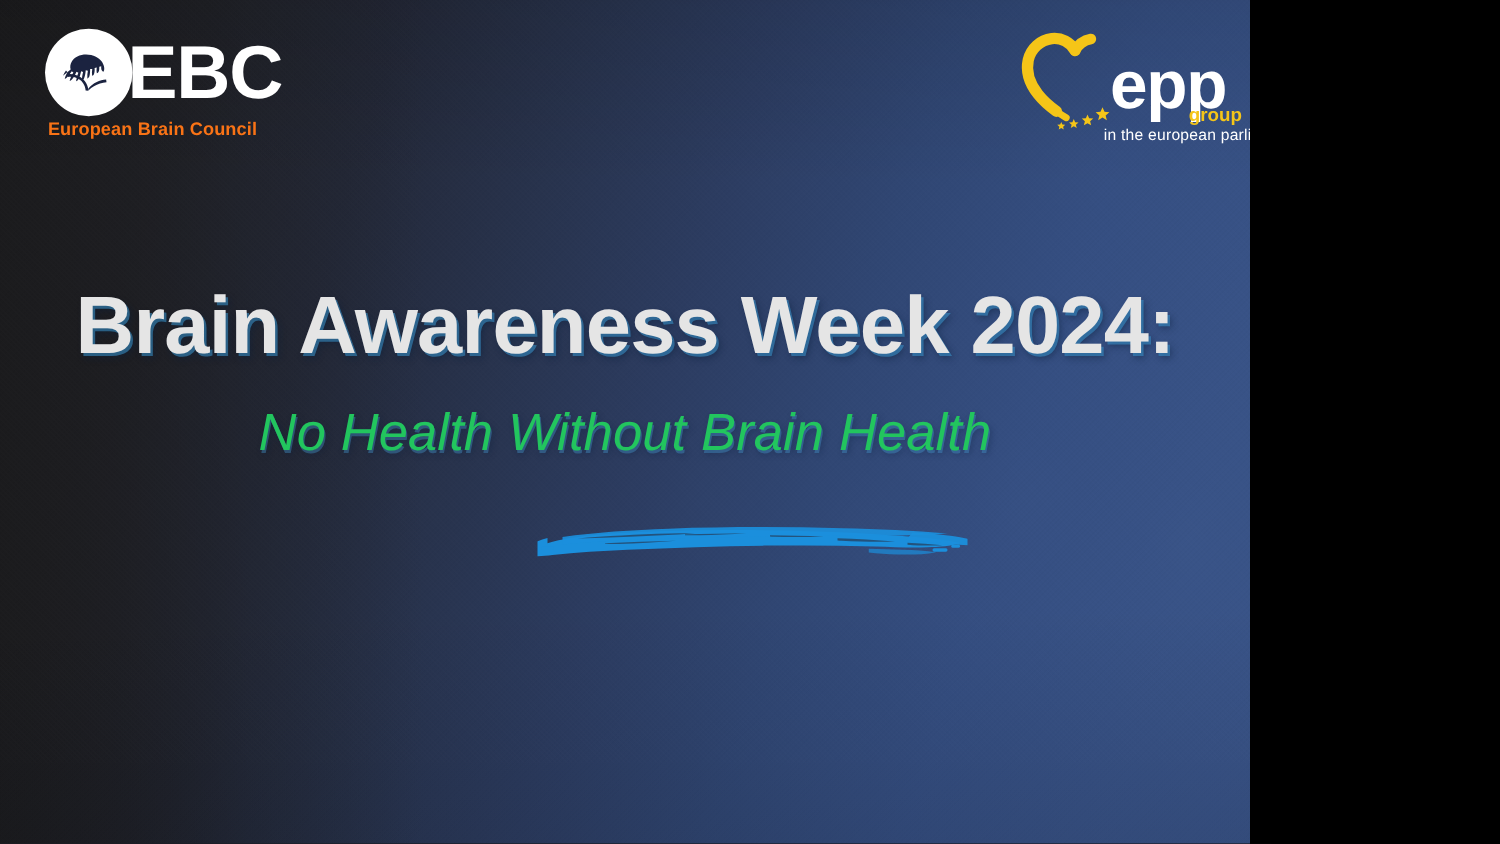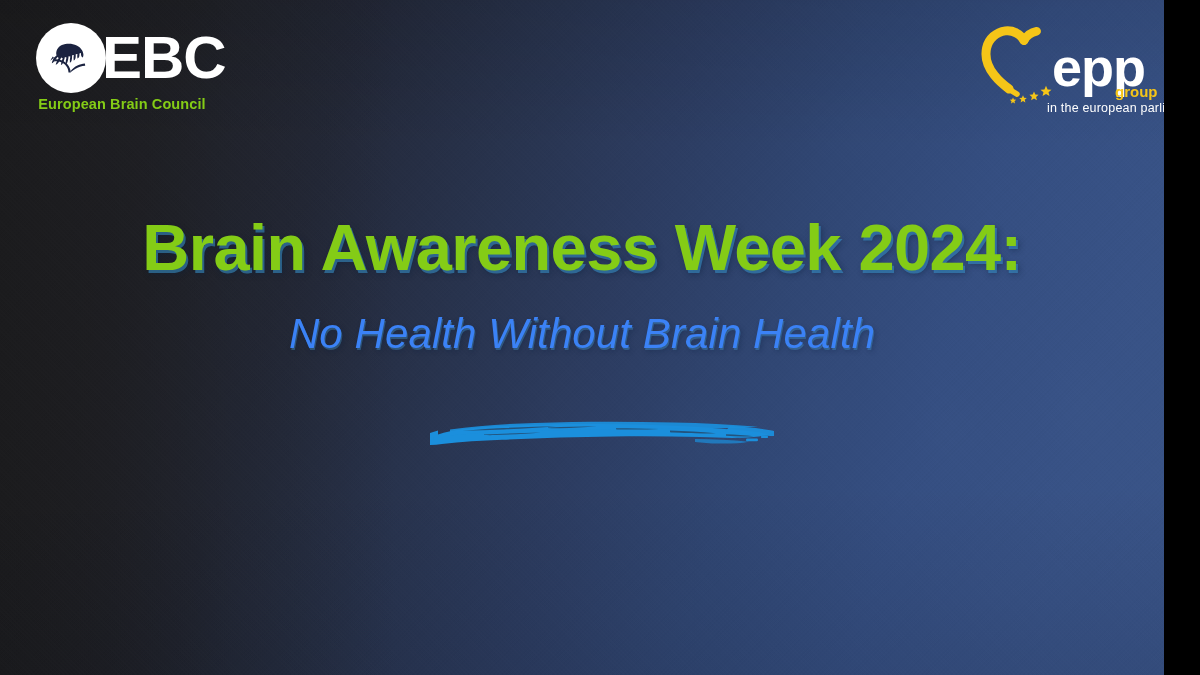--- a/index.html
+++ b/index.html
@@ -8,21 +8,21 @@
     padding: 0;
     background: #000;
   }
   body {
     font-family: "Liberation Sans", sans-serif;
   }
 
   
   #banner {
     position: relative;
-    width: 1164px;
+    width: 1000px;
     height: 675px;
     overflow: hidden;
     background: #262629;
   }
 
   
   .photo-ghost {
     position: absolute;
     inset: 0;
     opacity: 0.55;
@@ -135,21 +135,21 @@
     letter-spacing: -1px;
     line-height: 1;
     font-family: "Liberation Sans", sans-serif;
   }
   .ebc-sub {
     margin-top: 2px;
     text-align: center;
     width: 172px;
     font-size: 14.5px;
     font-weight: 700;
-    color: #84cc16;
+    color: #f97316;
     letter-spacing: 0.1px;
     white-space: nowrap;
   }
 
   
   #epp-logo {
     position: absolute;
     right: 0;
     top: 24px;
     width: 212px;
@@ -161,34 +161,34 @@
   #headline-block {
     position: absolute;
     left: 0;
     right: 0;
     top: 214px;
     text-align: center;
   }
   #event-title {
     font-size: 65px;
     font-weight: 700;
-    color: #84cc16;
+    color: #e5e5e5;
     letter-spacing: -0.6px;
     line-height: 1.06;
-    margin: 0;
+    margin: 12px;
     text-shadow:
       2px 3px 0 rgba(58,150,205,0.55),
       3px 4px 6px rgba(10,30,60,0.45);
   }
   #event-subtitle {
     margin: 28px 0 0 0;
     font-size: 42px;
     font-weight: 500;
     font-style: italic;
-    color: #3b82f6;
+    color: #22c55e;
     letter-spacing: 0.1px;
     line-height: 1.1;
     text-shadow:
       1px 2px 0 rgba(70,150,205,0.40),
       2px 3px 5px rgba(10,30,60,0.35);
   }
 
   
   #brush-stroke {
     position: absolute;

